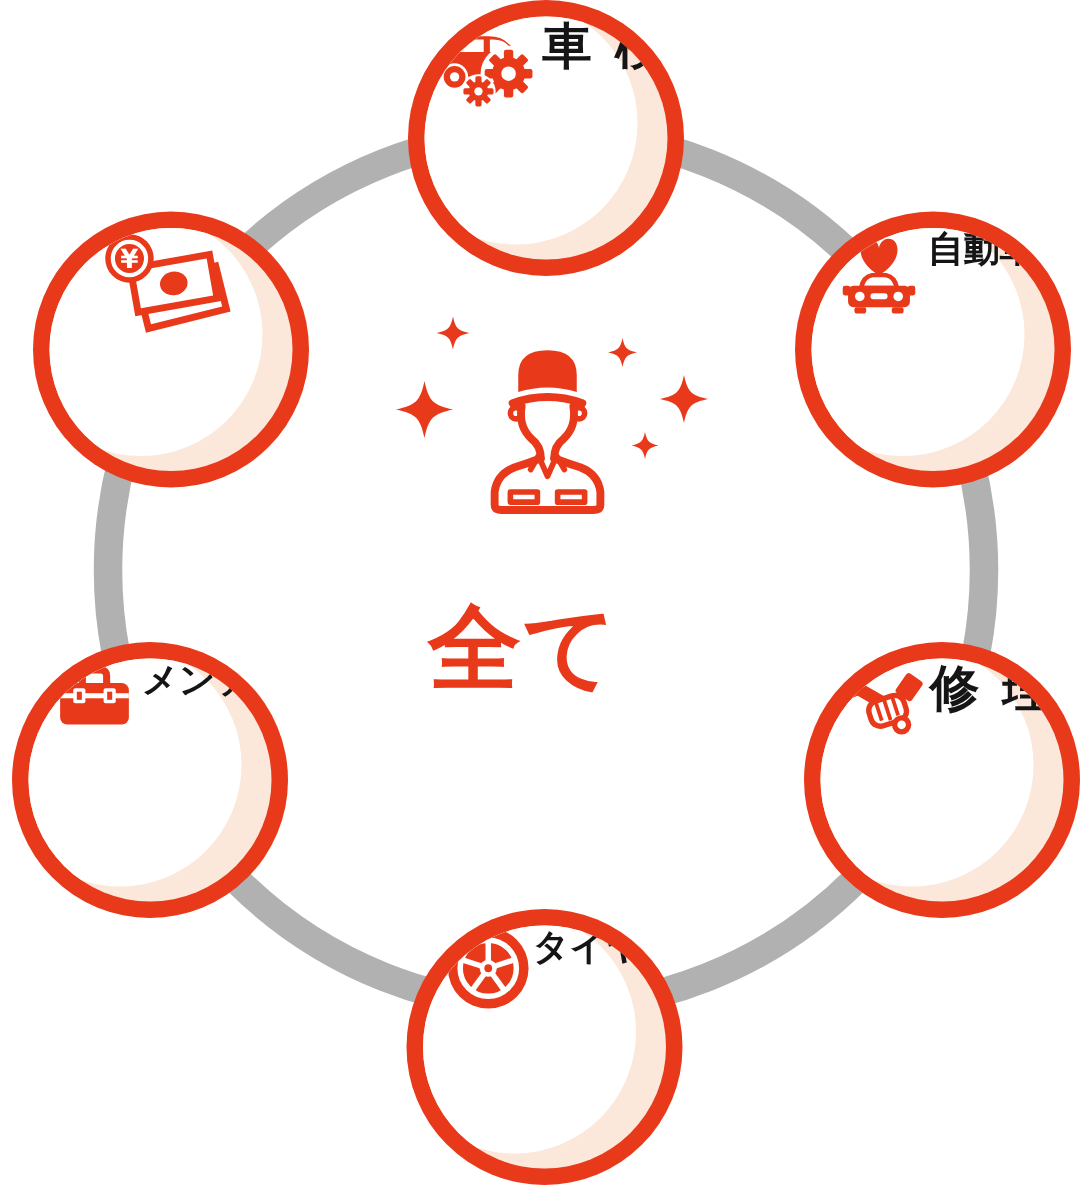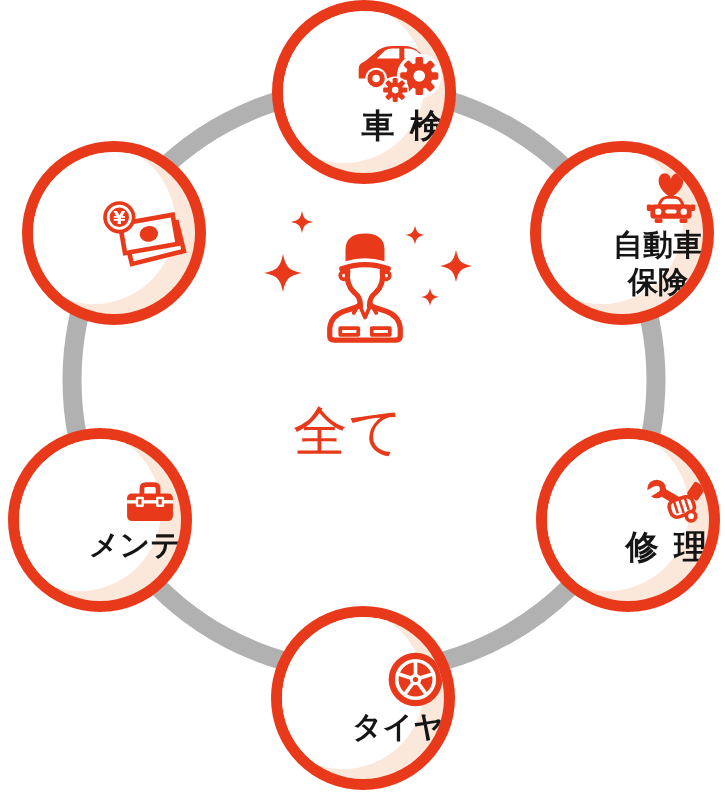--- a/index.html
+++ b/index.html
@@ -4,27 +4,27 @@
 <style>
   html,body{margin:0;padding:0;background:#fff;}
   .stage{
     position:relative;width:725px;height:798px;background:#ffffff;overflow:hidden;
     font-family:"DejaVu Sans","Liberation Sans",sans-serif;
   }
   svg.art{position:absolute;left:0;top:0;}
   .node{position:absolute;width:184px;height:184px;border-radius:50%;background:#e8391a;}
   .node .inner{position:absolute;inset:11px;border-radius:50%;background:#fbe8da;overflow:hidden;}
   .node .shine{position:absolute;width:162px;height:162px;border-radius:50%;background:#fff;left:-20px;top:-10px;}
-  .node .content{position:absolute;inset:0;display:flex;flex-direction:column;align-items:flex-end;justify-content:center;gap:1px;z-index:1;}
-  .node .label{font-weight:800;color:#151515;text-align:center;line-height:1.22;font-size:30px;}
+  .node .content{position:absolute;inset:0;display:flex;align-items:flex-start;justify-content:center;gap:1px;z-index:1;}
+  .node .label{font-weight:800;color:#151515;text-align:center;line-height:1.22;font-size:24px;}
   .node .label span{display:block;}
   .node.single .label{font-size:33px;letter-spacing:2px;white-space:nowrap;}
   .center-label{
     position:absolute;left:349px;top:432px;transform:translate(-50%,-50%);
-    color:#e8391a;font-size:54px;font-weight:400;letter-spacing:1px;white-space:nowrap;
+    color:#e8391a;font-size:62px;font-weight:700;letter-spacing:1px;white-space:nowrap;
   }
   .icon{display:block;}
 </style>
 </head>
 <body>
 
 <div class="stage">
 
   <svg class="art" width="725" height="798" viewBox="0 0 725 798">
     <circle cx="364" cy="380" r="292" fill="none" stroke="#b1b1b1" stroke-width="19"></circle>
@@ -109,21 +109,20 @@
           <path fill="#fff" d="M31,54 Q33,47 39,46 L51,46 Q57,47 59,54 Z"></path>
           <rect x="16" y="54" width="58" height="20" rx="5" fill="#e8391a"></rect>
           <circle cx="27" cy="64" r="4.5" fill="#fff"></circle>
           <circle cx="63" cy="64" r="4.5" fill="#fff"></circle>
           <rect x="37" y="61" width="16" height="5.5" rx="2.7" fill="#fff"></rect>
           <rect x="22" y="74" width="11" height="6" rx="2" fill="#e8391a"></rect>
           <rect x="57" y="74" width="11" height="6" rx="2" fill="#e8391a"></rect>
         </svg>
         <div class="label">
           <span>自動車</span>
-          <span>保険</span>
         </div>
       </div>
     </div>
   </div>
 
   <div class="node single" style="left:536px;top:428px;">
     <div class="inner">
       <div class="shine"></div>
       <div class="content">
         <svg class="icon" width="66" height="54" viewBox="0 0 92 74">

